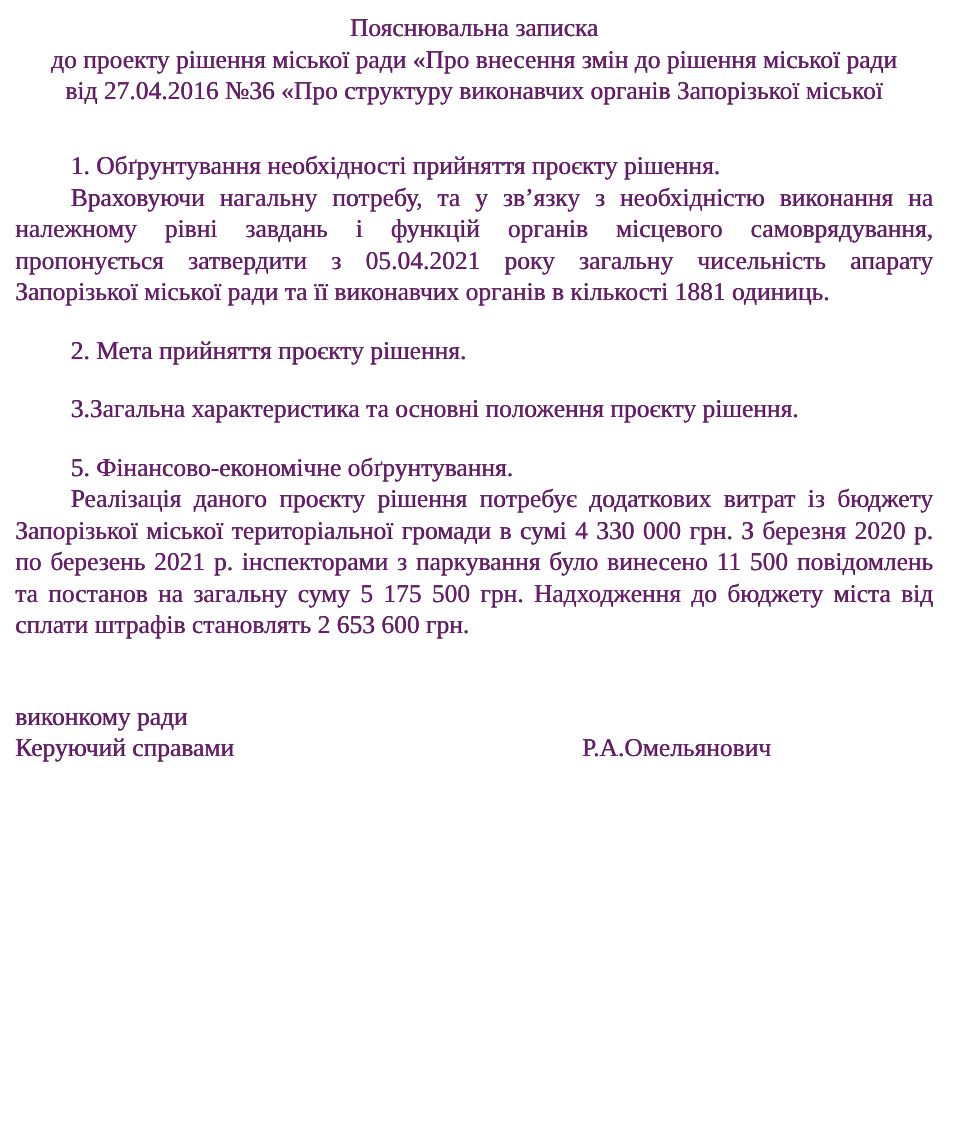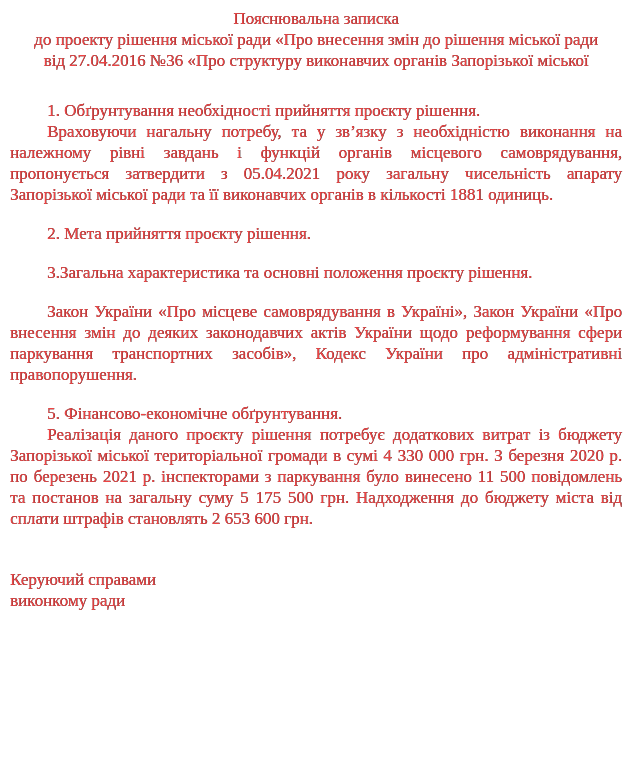--- a/index.html
+++ b/index.html
@@ -11,21 +11,21 @@
     width: 636px;
     height: 761px;
     overflow: hidden;
   }
   .page {
     box-sizing: border-box;
     width: 636px;
     height: 761px;
     padding: 8px 14px 0 10px;
     background: #ffffff;
-    color: #ef4444;
+    color: #701a75;
     font-family: "Liberation Serif", "DejaVu Serif", serif;
     font-size: 17px;
     line-height: 21px;
     text-shadow: 0.25px 0 0 #1b1b1b; 
   }
   .title-block {
     text-align: center;
   }
   .title-block .title-line {
     white-space: nowrap;
@@ -73,28 +73,28 @@
 
   <section class="doc-section">
     <p class="heading">2. Мета прийняття проєкту рішення.</p>
   </section>
 
   <section class="doc-section">
     <p class="heading">3.Загальна характеристика та основні положення проєкту рішення.</p>
   </section>
 
   <section class="doc-section">
-    <p class="body">Закон України «Про місцеве самоврядування в Україні», Закон України «Про внесення змін до деяких законодавчих актів України щодо реформування сфери паркування транспортних засобів», Кодекс України про адміністративні правопорушення.</p>
   </section>
 
   <section class="doc-section">
     <p class="heading">5. Фінансово-економічне обґрунтування.</p>
     <p class="body">Реалізація даного проєкту рішення потребує додаткових витрат із бюджету Запорізької міської територіальної громади в сумі 4 330 000 грн. З березня 2020 р. по березень 2021 р. інспекторами з паркування було винесено 11 500 повідомлень та постанов на загальну суму 5 175 500 грн. Надходження до бюджету міста від сплати штрафів становлять 2 653 600 грн.</p>
   </section>
 
   <footer class="signature-block">
     <div class="signature-left">
+      <div>виконкому ради</div>
       <div>Керуючий справами</div>
-      <div>виконкому ради</div>
     </div>
+    <div class="signature-name">Р.А.Омельянович</div>
   </footer>
 
 </div>
 
 </body></html>

